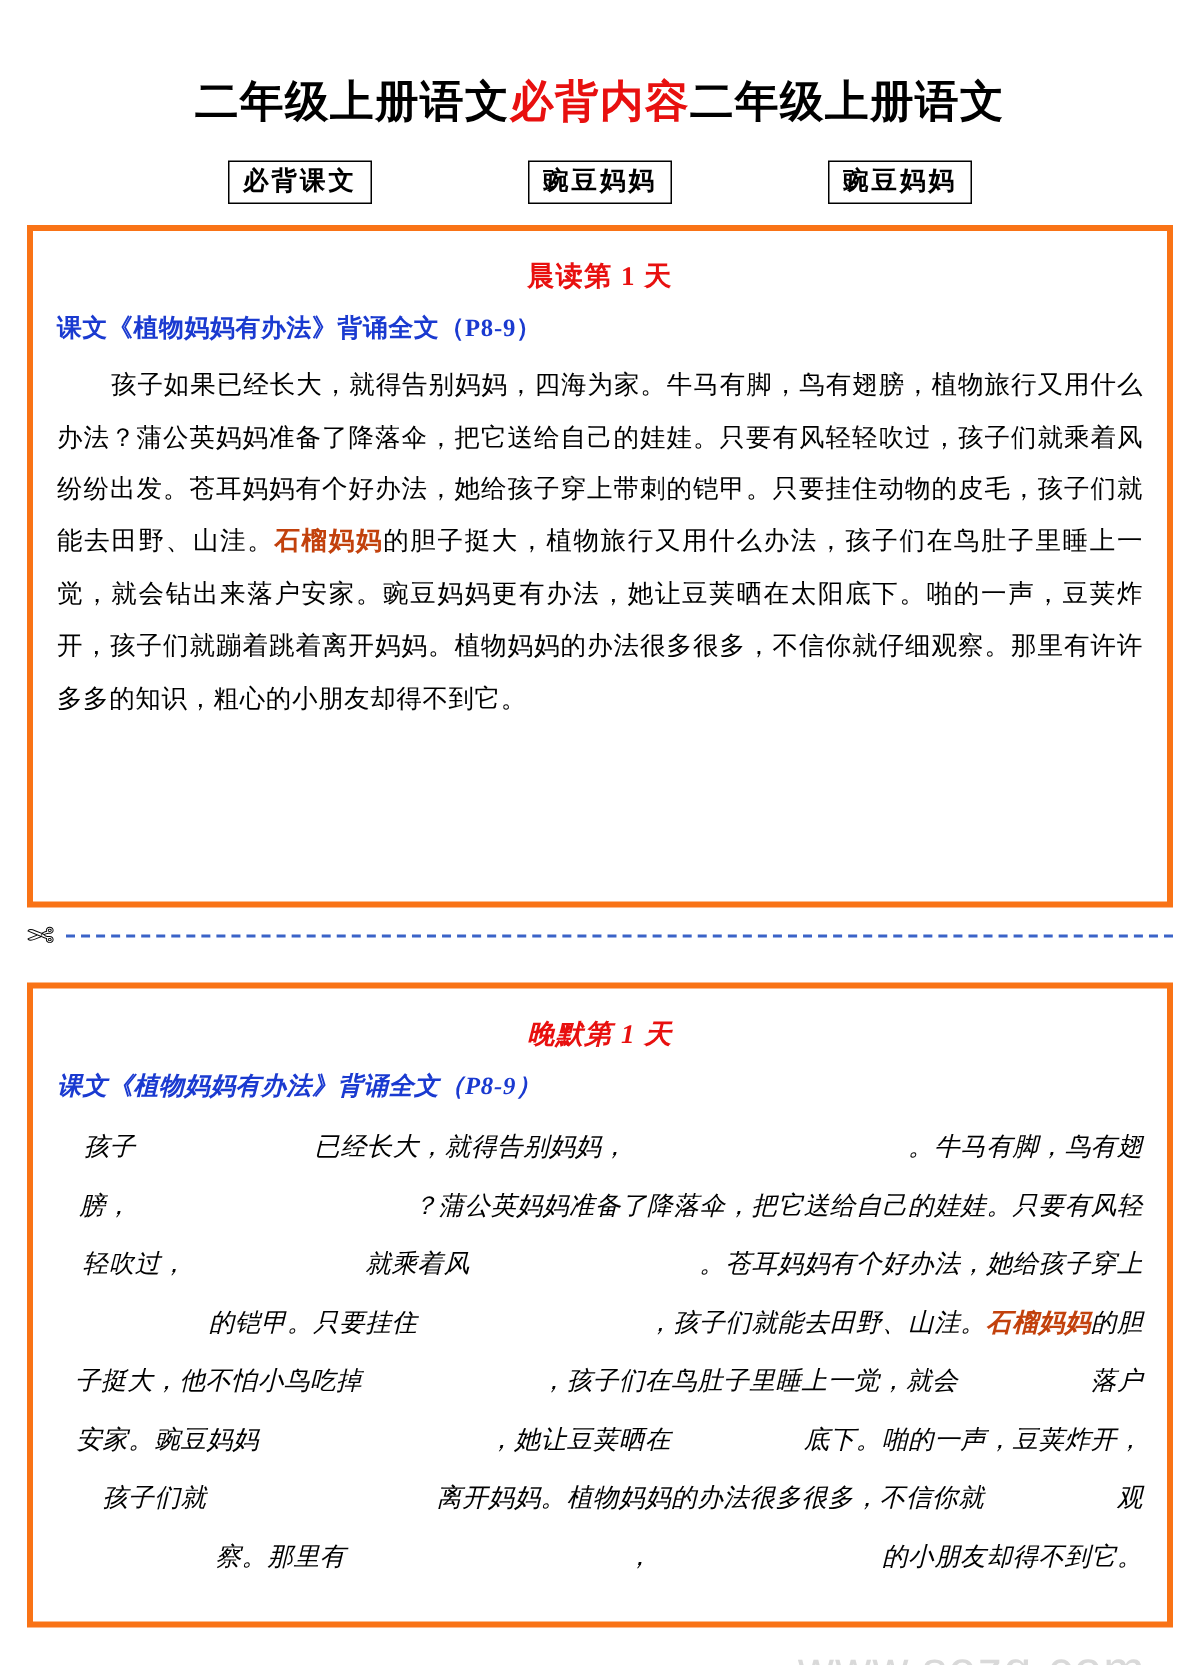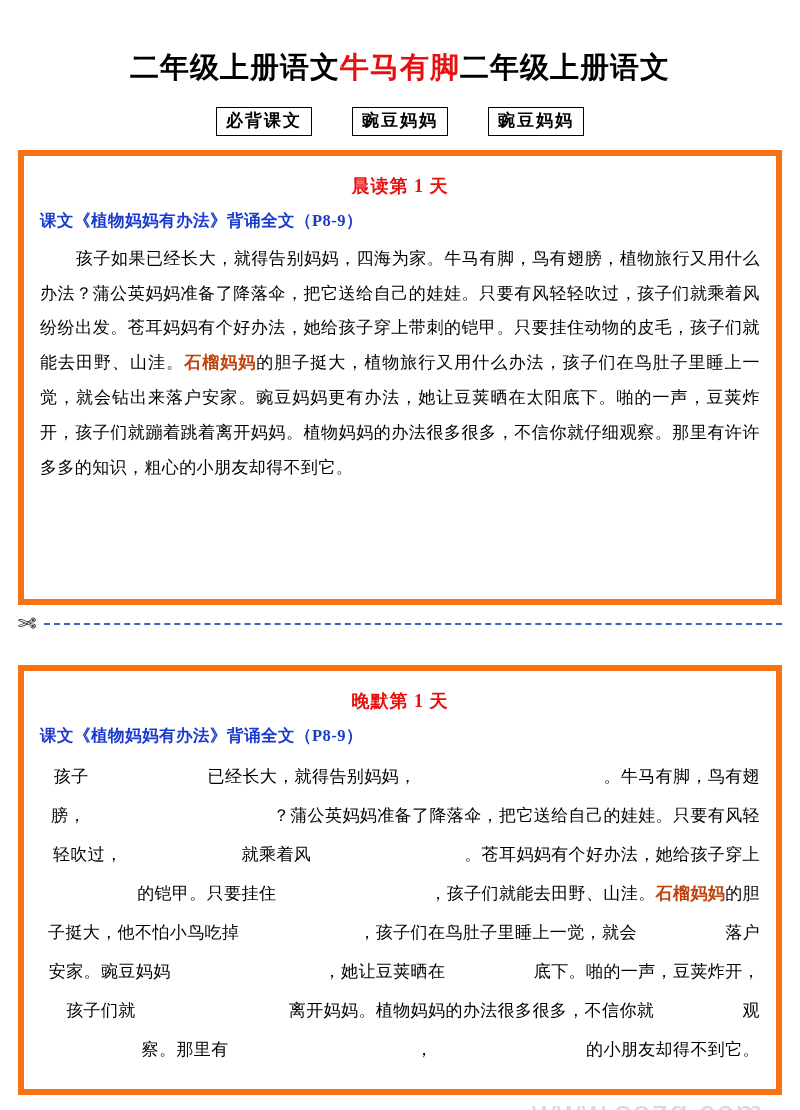--- a/index.html
+++ b/index.html
@@ -34,43 +34,43 @@
   }
   .title .hl {
     color: #e8100f;
   }
 
   
   .tag-row {
     display: flex;
     justify-content: center;
     align-items: flex-start;
-    gap: 40px;
+    gap: 104px;
     margin-top: 16px;
   }
   .tag {
     border: 1px solid #000;
     font-size: 17px;
     font-weight: bold;
     padding: 2px 9px 3px;
     line-height: 1.25;
     letter-spacing: 2px;
     background: #fff;
   }
 
   
   .box {
-    border: 6px solid #f97316;
+    border: 4px solid #f97316;
     box-sizing: border-box;
     margin-top: 14px;
     padding: 14px 16px 16px;
     background: #fff;
   }
   .box.first { height: 455px; }
-  .box.second { height: 430px; margin-top: 28px; }
+  .box.second { height: 430px; margin-top: 18px; font-style: italic; }
 
   .sec-title {
     text-align: center;
     color: #e8100f;
     font-weight: bold;
     font-size: 18px;
     letter-spacing: 1px;
     margin: 4px 0 6px;
   }
 
@@ -138,21 +138,21 @@
     pointer-events: none;
     user-select: none;
   }
 </style>
 </head>
 <body>
 
 <div class="page">
 
   <h1 class="title">
-    <span>二年级上册语文</span><span class="hl">牛马有脚</span><span>二年级上册语文</span>
+    <span>二年级上册语文</span><span class="hl">必背内容</span><span>二年级上册语文</span>
   </h1>
 
   <div class="tag-row">
     <span class="tag">必背课文</span>
     <span class="tag">豌豆妈妈</span>
     <span class="tag">豌豆妈妈</span>
   </div>
 
   <div class="box first">
     <div class="sec-title">晨读第 1 天</div>

